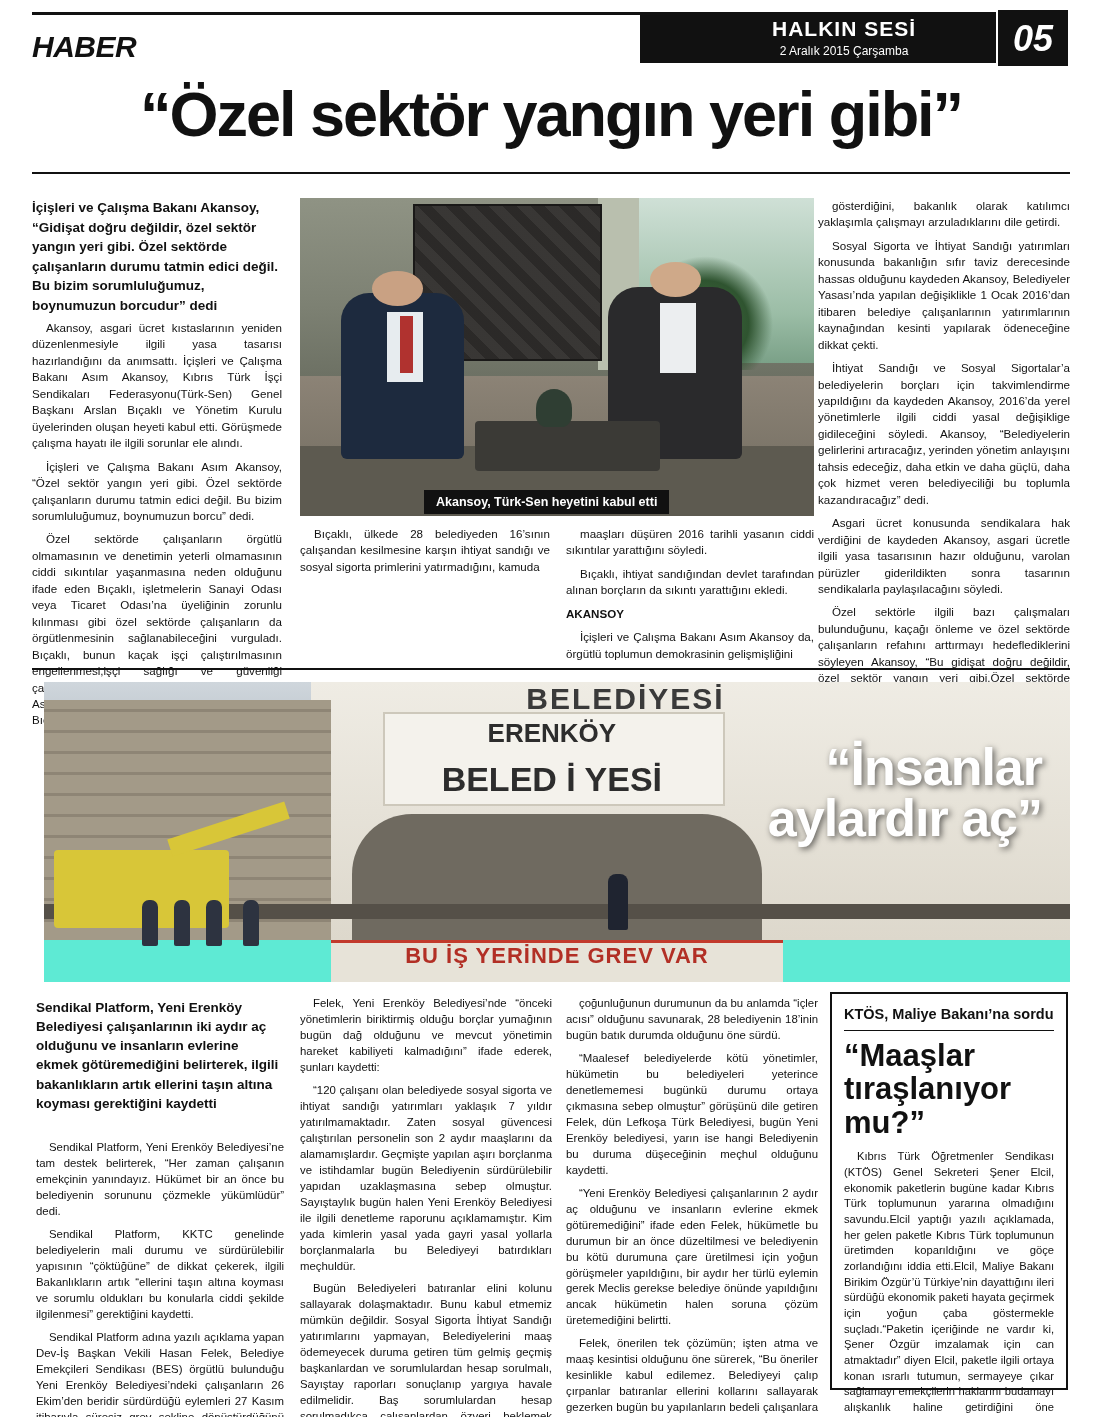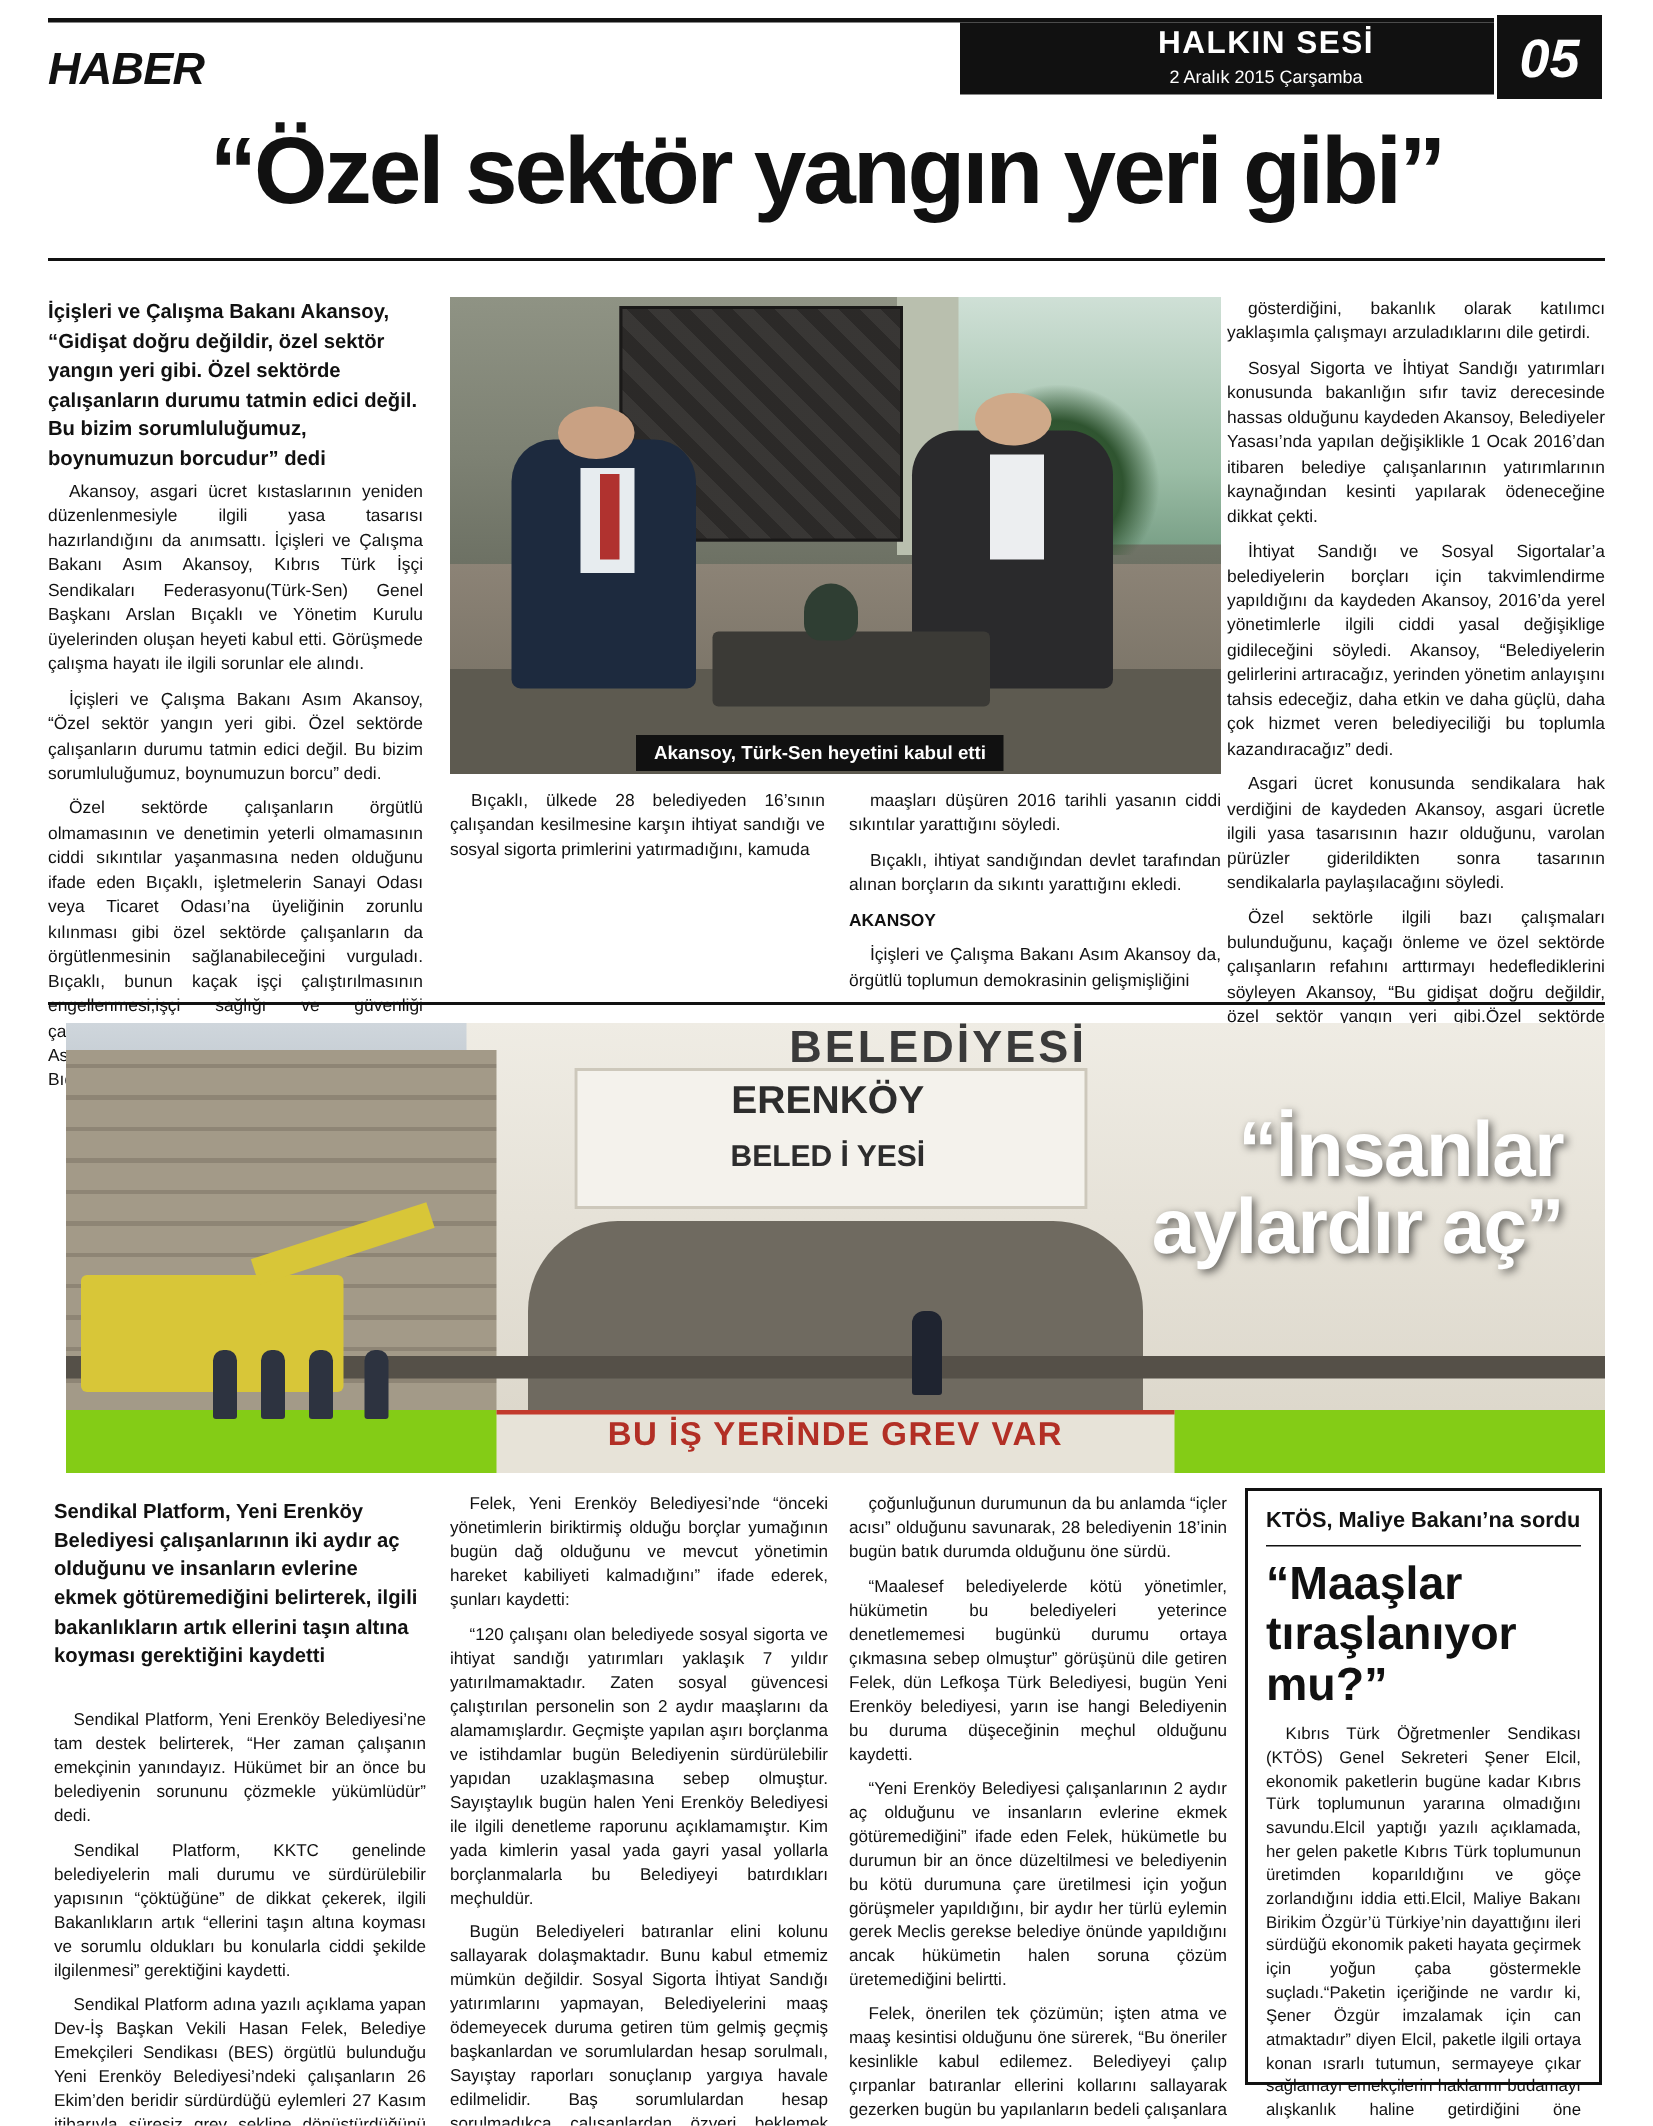--- a/index.html
+++ b/index.html
@@ -107,31 +107,31 @@
   }
   .caption1 .cap-inner{
     position:absolute;left:124px;top:0;background:#111;color:#fff;
     font-size:12.5px;font-weight:bold;padding:5px 12px;white-space:nowrap;
   }
 
   .rule-mid{position:absolute;left:32px;top:668px;width:1038px;height:2px;background:#111;}
 
   
   .photo2{
-    position:absolute;left:44px;top:682px;width:1026px;height:300px;overflow:hidden;background:#84cc16;
+    position:absolute;left:44px;top:682px;width:1026px;height:300px;overflow:hidden;background:#5eead4;
   }
   .p2-sky{position:absolute;left:0;top:0;width:100%;height:22%;background:linear-gradient(180deg,#cfd6dc 0%,#b9c1c8 100%);}
   .p2-building{position:absolute;left:26%;top:0;width:74%;height:86%;background:linear-gradient(180deg,#efece4 0%,#ddd8cc 100%);}
   .p2-stonewall{position:absolute;left:0;top:6%;width:28%;height:80%;
     background:
       repeating-linear-gradient(0deg,#a39a88 0 18px,#8e8575 18px 21px),
       repeating-linear-gradient(90deg,rgba(0,0,0,0.08) 0 26px, rgba(255,255,255,0.05) 26px 52px);}
   .p2-signboard{position:absolute;left:33%;top:10%;width:33%;height:30%;background:#f4f2ec;border:2px solid #cdc8bb;}
   .p2-sign-t1{position:absolute;left:34%;top:12%;width:31%;text-align:center;font-size:26px;font-weight:bold;color:#2d2d2d;}
-  .p2-sign-t2{position:absolute;left:34%;top:26%;width:31%;text-align:center;font-size:20px;font-weight:bold;color:#2d2d2d;}
+  .p2-sign-t2{position:absolute;left:34%;top:26%;width:31%;text-align:center;font-size:34px;font-weight:bold;color:#2d2d2d;}
   .p2-sign-top{position:absolute;left:47%;top:0;width:33%;text-align:left;font-size:30px;font-weight:bold;color:#3a3a3a;letter-spacing:2px;}
   .p2-arch{position:absolute;left:30%;top:44%;width:40%;height:44%;background:#6f6a60;border-radius:60px 60px 0 0;}
   .p2-railing{position:absolute;left:0;top:74%;width:100%;height:5%;background:#555048;}
   .p2-banner{position:absolute;left:28%;top:86%;width:44%;height:14%;background:#e7e3d8;border-top:3px solid #c23a2c;}
   .p2-banner-txt{position:absolute;left:28%;top:87%;width:44%;text-align:center;font-size:22px;font-weight:bold;color:#b22f25;letter-spacing:1px;}
   .p2-excavator{position:absolute;left:1%;top:56%;width:17%;height:26%;background:#d8c638;border-radius:4px;}
   .p2-exc-arm{position:absolute;left:12%;top:46%;width:12%;height:6%;background:#d8c638;transform:rotate(-18deg);}
   .p2-people{position:absolute;left:8%;top:64%;width:26%;height:24%;}
   .p2-p{position:absolute;bottom:0;width:16px;height:46px;background:#2d3340;border-radius:7px 7px 2px 2px;}
   .p2-woman{position:absolute;left:55%;top:64%;width:20px;height:56px;background:#1f2430;border-radius:8px 8px 2px 2px;}

